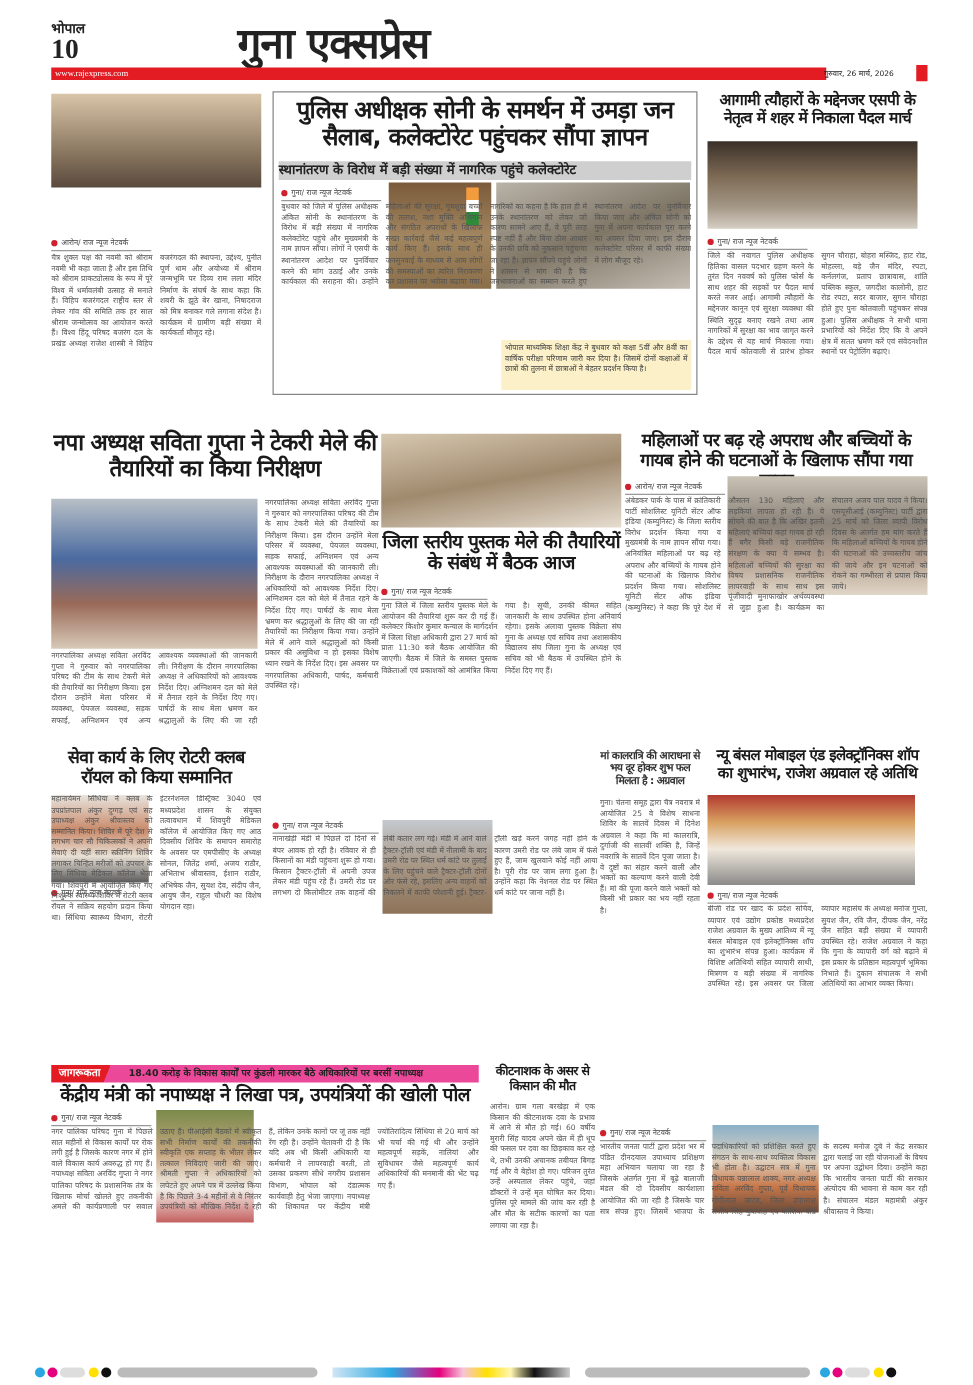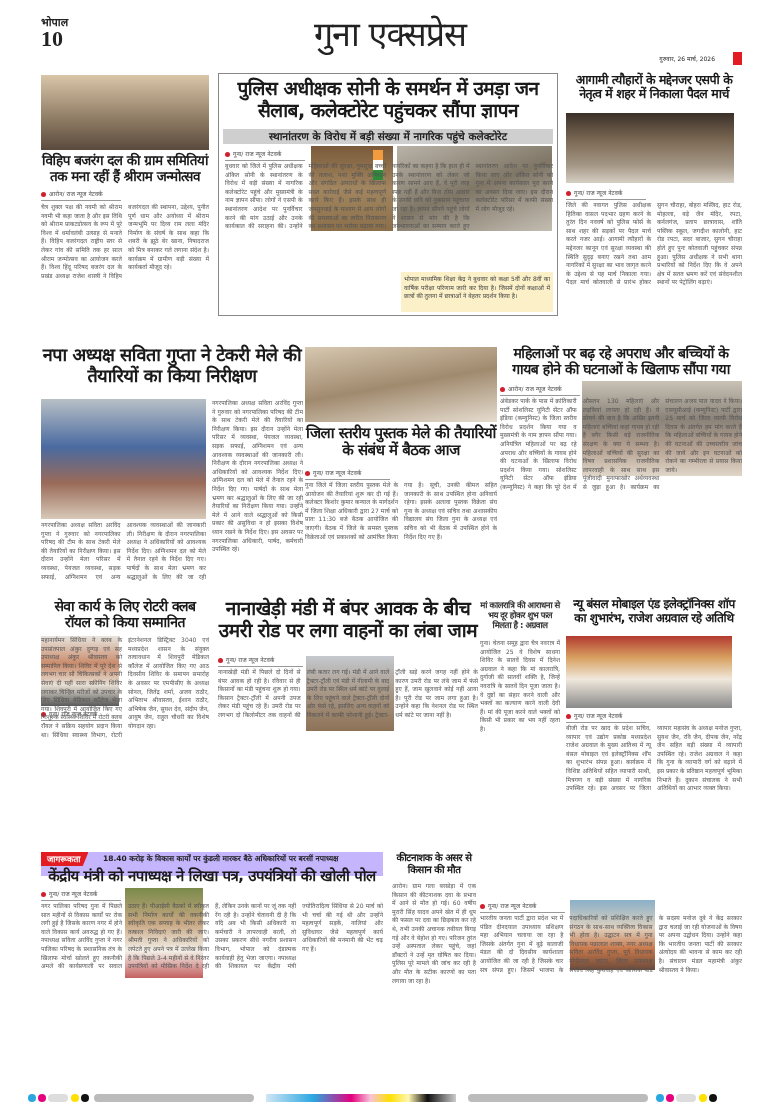--- a/index.html
+++ b/index.html
@@ -12,35 +12,37 @@
 .photo{background:linear-gradient(135deg,#a88e76,#6b5a4a 40%,#c9b59c 70%,#8a7563);overflow:hidden}
 .photo span{display:block}
 .col{column-gap:6px}
 </style>
 </head>
 <body>
 
 <div class="abs" style="left:0;top:0;width:778px;height:70px">
   <div class="abs" style="left:41px;top:14px;font-size:11px;font-weight:bold">भोपाल</div>
   <div class="abs" style="left:41px;top:26px;font-size:22px;font-weight:bold;font-family:Liberation Serif, serif">10</div>
-  <div class="abs" style="left:190px;top:10px;width:400px;text-align:center;font-size:34px;font-weight:normal;letter-spacing:-1px">गुना एक्सप्रेस</div>
+  <div class="abs" style="left:190px;top:10px;width:400px;text-align:left;font-size:34px;font-weight:bold;letter-spacing:-1px">गुना एक्सप्रेस</div>
+  <div class="abs" style="left:41px;top:54px;width:620px;height:10px;background:#e31b23">
+    <span style="position:absolute;left:3px;top:0px;font-size:7px;color:#fff;font-family:'Liberation Serif',serif;line-height:10px">www.rajexpress.com</span>
+  </div>
   <div class="abs" style="left:640px;top:55px;width:75px;font-size:6px;text-align:right">गुरुवार, 26 मार्च, 2026</div>
   <div class="abs" style="left:733px;top:52px;width:9px;height:13px;background:#e31b23"></div>
 </div>
 
 <div class="abs" style="left:41px;top:75px;width:168px;height:240px">
   <div class="photo abs" style="left:0;top:0;width:168px;height:75px;background:linear-gradient(180deg,#d9c5a8,#8d7a63 60%,#5a4a3d)"></div>
-  <div class="hl abs" style="left:0;top:78px;width:168px;font-size:13.5px">विहिप बजरंग दल की ग्राम समितियां तक मना रहीं हैं श्रीराम जन्मोत्सव</div>
   <div class="abs byline" style="left:0;top:115px;width:80px"><span class="dot"></span><span>आरोन/ राज न्यूज नेटवर्क</span></div>
   <div class="abs body col" style="left:0;top:128px;width:168px;height:112px;column-count:2">चैत्र शुक्ल पक्ष की नवमी को श्रीराम नवमी भी कहा जाता है और इस तिथि को श्रीराम प्राकट्योत्सव के रूप में पूरे विश्व में धर्मावलंबी उत्साह से मनाते हैं। विहिप बजरंगदल राष्ट्रीय स्तर से लेकर गांव की समिति तक हर साल श्रीराम जन्मोत्सव का आयोजन करते हैं। विश्व हिंदू परिषद बजरंग दल के प्रखंड अध्यक्ष राजेश शास्त्री ने विहिप बजरंगदल की स्थापना, उद्देश्य, पुनीत पूर्ण धाम और अयोध्या में श्रीराम जन्मभूमि पर दिव्य राम लला मंदिर निर्माण के संघर्ष के साथ कहा कि शबरी के झूठे बेर खाना, निषादराज को मित्र बनाकर गले लगाना संदेश है। कार्यक्रम में ग्रामीण बड़ी संख्या में कार्यकर्ता मौजूद रहे।</div>
 </div>
 
 <div class="abs" style="left:218px;top:73px;width:340px;height:243px;border:1.5px solid #888">
   <div class="hl abs" style="left:4px;top:4px;width:330px;font-size:19px">पुलिस अधीक्षक सोनी के समर्थन में उमड़ा जन सैलाब, कलेक्टोरेट पहुंचकर सौंपा ज्ञापन</div>
-  <div class="abs" style="left:4px;top:55px;width:330px;height:15px;background:#cfcfcf;text-align:center;font-size:10.5px;font-weight:bold;line-height:15px">स्थानांतरण के विरोध में बड़ी संख्या में नागरिक पहुंचे कलेक्टोरेट</div>
+  <div class="abs" style="left:4px;top:55px;width:330px;height:15px;background:#cfcfcf;text-align:left;font-size:10.5px;font-weight:bold;line-height:15px">स्थानांतरण के विरोध में बड़ी संख्या में नागरिक पहुंचे कलेक्टोरेट</div>
   <div class="abs byline" style="left:6px;top:76px;width:80px"><span class="dot"></span><span>गुना/ राज न्यूज नेटवर्क</span></div>
   <div class="abs photo" style="left:92px;top:72px;width:82px;height:85px;background:linear-gradient(180deg,#7a5a3a,#a28660 50%,#8a6f4a)">
     <span style="position:absolute;left:62px;top:4px;width:10px;height:30px;background:linear-gradient(180deg,#f39c3d 33%,#fff 33% 66%,#2e8b3a 66%)"></span>
   </div>
   <div class="abs photo" style="left:178px;top:72px;width:155px;height:85px;background:linear-gradient(160deg,#b9b3a8,#7f7666 50%,#c4bdb2)"></div>
   <div class="abs body col" style="left:6px;top:88px;width:328px;height:108px;column-count:4;padding-top:0">बुधवार को जिले में पुलिस अधीक्षक अंकित सोनी के स्थानांतरण के विरोध में बड़ी संख्या में नागरिक कलेक्टोरेट पहुंचे और मुख्यमंत्री के नाम ज्ञापन सौंपा। लोगों ने एसपी के स्थानांतरण आदेश पर पुनर्विचार करने की मांग उठाई और उनके कार्यकाल की सराहना की। उन्होंने महिलाओं की सुरक्षा, गुमशुदा बच्चों की तलाश, नशा मुक्ति अभियान और संगठित अपराधों के खिलाफ सख्त कार्रवाई जैसे कई महत्वपूर्ण कार्य किए हैं। इसके साथ ही जनसुनवाई के माध्यम से आम लोगों की समस्याओं का त्वरित निराकरण कर प्रशासन पर भरोसा बढ़ाया गया। नागरिकों का कहना है कि हाल ही में उनके स्थानांतरण को लेकर जो कारण सामने आए हैं, वे पूरी तरह स्पष्ट नहीं हैं और बिना ठोस आधार के उनकी छवि को नुकसान पहुंचाया जा रहा है। ज्ञापन सौंपने पहुंचे लोगों ने शासन से मांग की है कि जनभावनाओं का सम्मान करते हुए स्थानांतरण आदेश पर पुनर्विचार किया जाए और अंकित सोनी को गुना में अपना कार्यकाल पूरा करने का अवसर दिया जाए। इस दौरान कलेक्टोरेट परिसर में काफी संख्या में लोग मौजूद रहे।</div>
   <div class="abs body" style="left:182px;top:198px;width:152px;height:40px;background:#fbf0c8;padding:3px;color:#444">भोपाल माध्यमिक शिक्षा केंद्र ने बुधवार को कक्षा 5वीं और 8वीं का वार्षिक परीक्षा परिणाम जारी कर दिया है। जिसमें दोनों कक्षाओं में छात्रों की तुलना में छात्राओं ने बेहतर प्रदर्शन किया है।</div>
 </div>
 
 <div class="abs" style="left:566px;top:73px;width:176px;height:240px">
@@ -74,40 +76,39 @@
 </div>
 
 <div class="abs" style="left:41px;top:598px;width:168px;height:240px">
   <div class="hl abs" style="left:0;top:0;width:168px;font-size:14px">सेवा कार्य के लिए रोटरी क्लब रॉयल को किया सम्मानित</div>
   <div class="abs photo" style="left:0;top:38px;width:78px;height:70px;background:linear-gradient(180deg,#e8e4de,#c98a6a 40%,#e8e0d5 70%,#5a5a5a)"></div>
   <div class="abs byline" style="left:0;top:112px;width:78px"><span class="dot"></span><span>गुना/ राज न्यूज नेटवर्क</span></div>
   <div class="abs body col" style="left:0;top:38px;width:168px;height:202px;column-count:2;padding-left:0">महानार्यमन सिंधिया ने क्लब के उपप्रांतपाल अंकुर दुग्गड़ एवं सह उपाध्यक्ष अंकुर श्रीवास्तव को सम्मानित किया। शिविर में पूरे देश से लगभग चार सौ चिकित्सकों ने अपनी सेवाएं दी यहीं सारा स्क्रीनिंग शिविर लगाकर चिन्हित मरीजों को उपचार के लिए सिंधिया मेडिकल कॉलेज भेजा गया। शिवपुरी में आयोजित किए गए निःशुल्क स्वास्थ्य शिविर में रोटरी क्लब रॉयल ने सक्रिय सहयोग प्रदान किया था। सिंधिया स्वास्थ्य विभाग, रोटरी इंटरनेशनल डिस्ट्रिक्ट 3040 एवं मध्यप्रदेश शासन के संयुक्त तत्वावधान में शिवपुरी मेडिकल कॉलेज में आयोजित किए गए आठ दिवसीय शिविर के समापन समारोह के अवसर पर एमपीसीए के अध्यक्ष सोनल, जितेंद्र शर्मा, अजय राठौर, अभिताभ श्रीवास्तव, ईशान राठौर, अभिषेक जैन, सुयश देव, संदीप जैन, आयुष जैन, राहुल चौधरी का विशेष योगदान रहा।</div>
 </div>
 
 <div class="abs" style="left:218px;top:598px;width:260px;height:240px">
-  <div class="hl abs" style="left:0;top:0;width:260px;font-size:19px">नानाखेड़ी मंडी में बंपर आवक के बीच उमरी रोड पर लगा वाहनों का लंबा जाम</div>
   <div class="abs byline" style="left:0;top:58px;width:85px"><span class="dot"></span><span>गुना/ राज न्यूज नेटवर्क</span></div>
   <div class="abs photo" style="left:88px;top:58px;width:88px;height:75px;background:linear-gradient(180deg,#c5c9cf,#a79684 50%,#8d7257)"></div>
   <div class="abs body col" style="left:0;top:70px;width:260px;height:170px;column-count:3">नानाखेड़ी मंडी में पिछले दो दिनों से बंपर आवक हो रही है। रविवार से ही किसानों का मंडी पहुंचना शुरू हो गया। किसान ट्रैक्टर-ट्रॉली में अपनी उपज लेकर मंडी पहुंच रहे हैं। उमरी रोड पर लगभग दो किलोमीटर तक वाहनों की लंबी कतार लग गई। मंडी में आने वाले ट्रैक्टर-ट्रॉली एवं मंडी में नीलामी के बाद उमरी रोड पर स्थित धर्म कांटे पर तुलाई के लिए पहुंचने वाले ट्रैक्टर-ट्रॉली दोनों ओर फंसे रहे, इसलिए अन्य वाहनों को निकलने में काफी परेशानी हुई। ट्रैक्टर-ट्रॉली खड़े करने जगह नहीं होने के कारण उमरी रोड पर लंबे जाम में फंसे हुए हैं, जाम खुलवाने कोई नहीं आया है। पूरी रोड पर जाम लगा हुआ है। उन्होंने कहा कि नेशनल रोड पर स्थित धर्म कांटे पर जाना नहीं है।</div>
 </div>
 
 <div class="abs" style="left:480px;top:601px;width:80px;height:240px">
   <div class="hl abs" style="left:0;top:0;width:80px;font-size:8.5px;color:#333">मां कालरात्रि की आराधना से भय दूर होकर शुभ फल मिलता है : अग्रवाल</div>
   <div class="abs body" style="left:0;top:38px;width:80px;height:200px">गुना। चेतना समूह द्वारा चैत्र नवरात्र में आयोजित 25 वे विशेष साधना शिविर के सातवें दिवस में दिनेश अग्रवाल ने कहा कि मां कालरात्रि, दुर्गाजी की सातवीं शक्ति है, जिन्हें नवरात्रि के सातवें दिन पूजा जाता है। वे दुष्टों का संहार करने वाली और भक्तों का कल्याण करने वाली देवी हैं। मां की पूजा करने वाले भक्तों को किसी भी प्रकार का भय नहीं रहता है।</div>
 </div>
 
 <div class="abs" style="left:566px;top:598px;width:176px;height:240px">
   <div class="hl abs" style="left:0;top:0;width:176px;font-size:12px">न्यू बंसल मोबाइल एंड इलेक्ट्रॉनिक्स शॉप का शुभारंभ, राजेश अग्रवाल रहे अतिथि</div>
   <div class="abs photo" style="left:0;top:38px;width:166px;height:72px;background:linear-gradient(180deg,#b23a30,#d8a060 30%,#f0e8dc 60%,#8a8a8a)"></div>
   <div class="abs byline" style="left:0;top:114px;width:80px"><span class="dot"></span><span>गुना/ राज न्यूज नेटवर्क</span></div>
   <div class="abs body col" style="left:0;top:126px;width:176px;height:114px;column-count:2">बीजी रोड पर खाद के प्रदेश सचिव, व्यापार एवं उद्योग प्रकोष्ठ मध्यप्रदेश राजेश अग्रवाल के मुख्य आतिथ्य में न्यू बंसल मोबाइल एवं इलेक्ट्रॉनिक्स शॉप का शुभारंभ संपन्न हुआ। कार्यक्रम में विशिष्ट अतिथियों सहित व्यापारी साथी, मित्रगण व बड़ी संख्या में नागरिक उपस्थित रहे। इस अवसर पर जिला व्यापार महासंघ के अध्यक्ष मनोज गुप्ता, सुयश जैन, रवि जैन, दीपक जैन, नरेंद्र जैन सहित बड़ी संख्या में व्यापारी उपस्थित रहे। राजेश अग्रवाल ने कहा कि गुना के व्यापारी वर्ग को बढ़ाने में इस प्रकार के प्रतिष्ठान महत्वपूर्ण भूमिका निभाते हैं। दुकान संचालक ने सभी अतिथियों का आभार व्यक्त किया।</div>
 </div>
 
 <div class="abs" style="left:41px;top:852px;width:342px;height:210px">
-  <div class="abs" style="left:0;top:0;width:342px;height:24px;background:#c4b5fd">
+  <div class="abs" style="left:0;top:0;width:342px;height:14px;background:#ec4899">
     <span style="position:absolute;left:0;top:0;height:14px;padding:0 8px 0 6px;background:#e31b23;color:#fff;font-size:8.5px;font-weight:bold;line-height:14px;clip-path:polygon(0 0,100% 0,88% 100%,0 100%)">जागरूकता</span>
     <span style="position:absolute;left:62px;top:0;font-size:7.5px;font-weight:bold;line-height:14px;white-space:nowrap">18.40 करोड़ के विकास कार्यों पर कुंडली मारकर बैठे अधिकारियों पर बरसीं नपाध्यक्ष</span>
   </div>
   <div class="hl abs" style="left:0;top:16px;width:342px;font-size:15px;white-space:nowrap">केंद्रीय मंत्री को नपाध्यक्ष ने लिखा पत्र, उपयंत्रियों की खोली पोल</div>
   <div class="abs byline" style="left:0;top:38px;width:80px"><span class="dot"></span><span>गुना/ राज न्यूज नेटवर्क</span></div>
   <div class="abs photo" style="left:84px;top:36px;width:78px;height:90px;background:linear-gradient(180deg,#7a8a4a,#c9a884 40%,#f2efe8 70%,#c46060)"></div>
   <div class="abs body col" style="left:0;top:50px;width:342px;height:160px;column-count:4">नगर पालिका परिषद गुना में पिछले सात महीनों से विकास कार्यों पर रोक लगी हुई है जिसके कारण नगर में होने वाले विकास कार्य अवरुद्ध हो गए हैं। नपाध्यक्ष सविता अरविंद गुप्ता ने नगर पालिका परिषद के प्रशासनिक तंत्र के खिलाफ मोर्चा खोलते हुए तकनीकी अमले की कार्यप्रणाली पर सवाल उठाए हैं। पीआईसी बैठकों में स्वीकृत सभी निर्माण कार्यों की तकनीकी स्वीकृति एक सप्ताह के भीतर लेकर तत्काल निविदाएं जारी की जाएं। श्रीमती गुप्ता ने अधिकारियों को लपेटते हुए अपने पत्र में उल्लेख किया है कि पिछले 3-4 महीनों से वे निरंतर उपयंत्रियों को मौखिक निर्देश दे रही हैं, लेकिन उनके कानों पर जूं तक नहीं रेंग रही है। उन्होंने चेतावनी दी है कि यदि अब भी किसी अधिकारी या कर्मचारी ने लापरवाही बरती, तो उसका प्रकरण सीधे नगरीय प्रशासन विभाग, भोपाल को दंडात्मक कार्यवाही हेतु भेजा जाएगा। नपाध्यक्ष की शिकायत पर केंद्रीय मंत्री ज्योतिरादित्य सिंधिया से 20 मार्च को भी चर्चा की गई थी और उन्होंने महत्वपूर्ण सड़कें, नालियां और सुविधाघर जैसे महत्वपूर्ण कार्य अधिकारियों की मनमानी की भेंट चढ़ गए हैं।</div>
 </div>
 
 <div class="abs" style="left:392px;top:852px;width:84px;height:210px">

